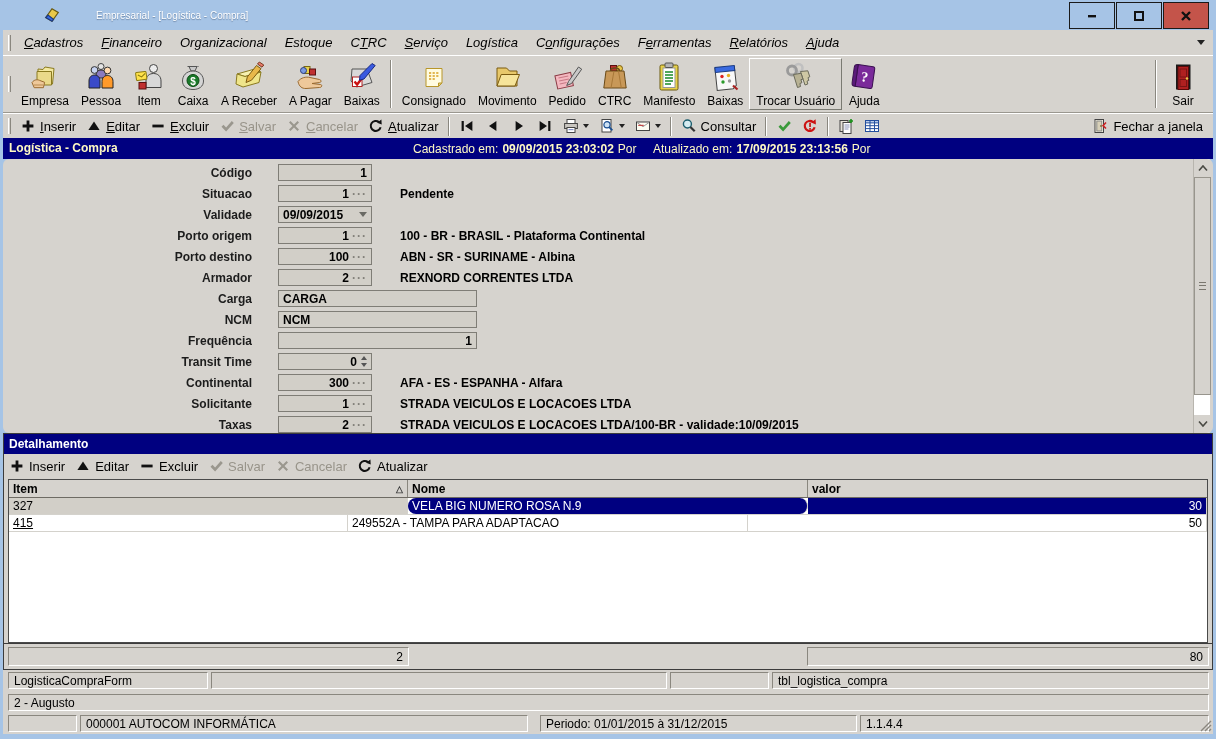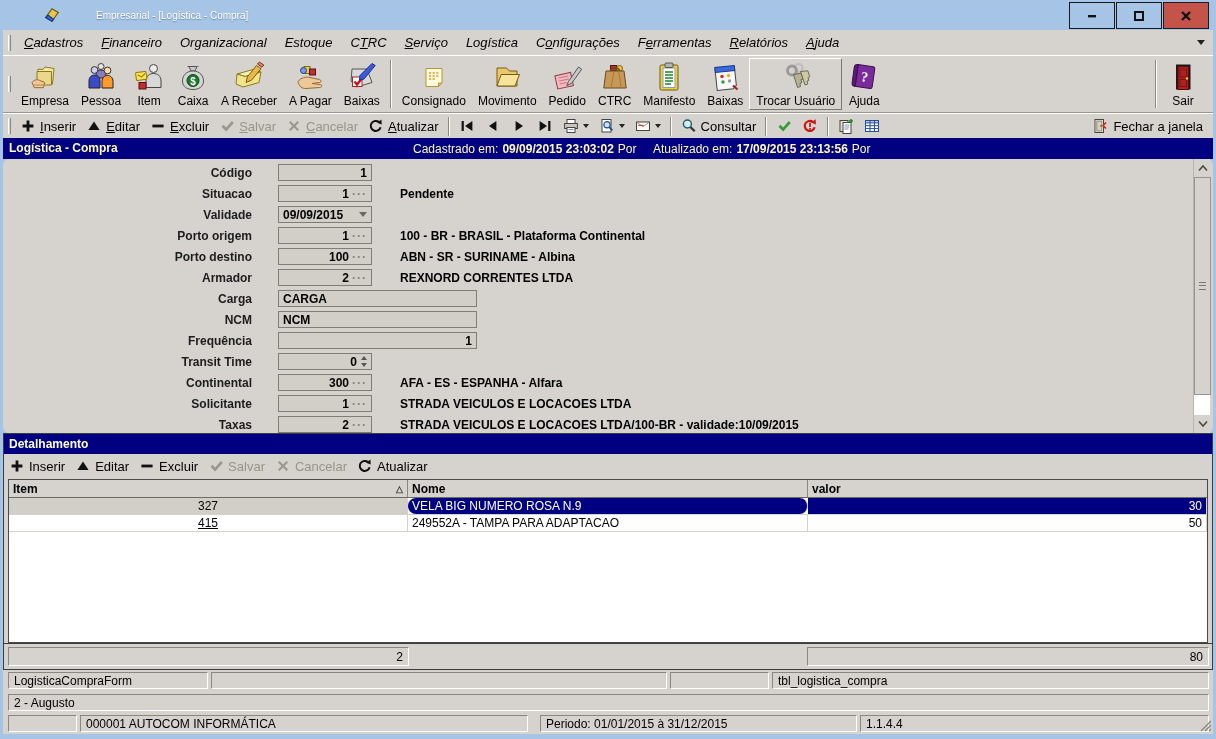--- a/index.html
+++ b/index.html
@@ -99,21 +99,21 @@
   .detail-caption{height:20px;background:var(--navy,#000080);color:#fff;font-weight:bold;
                   display:flex;align-items:center;padding-left:5px;}
   .detail-toolbar{height:24px;display:flex;align-items:center;font-size:13px;}
   .grid{position:absolute;left:4px;top:45px;right:4px;bottom:26px;background:#fff;border:1px solid #4a4a4a;}
   .grid-header{display:flex;height:18px;background:var(--chrome,#d6d3ce);border-bottom:1px solid #6e6b64;}
   .gh-cell{border-right:1px solid #8a877f;padding:1px 4px;font-weight:bold;display:flex;align-items:center;}
   .gh-cell .sort{margin-left:auto;font-size:9px;color:#3c3c3c;}
   .flex{flex:1;border-right:none;}
   .grid-row{display:flex;height:17px;border-bottom:1px solid #d4d2cc;}
   .gc{border-right:1px solid #d4d2cc;padding:1px 4px;overflow:hidden;white-space:nowrap;}
-  .c-item{text-align:center;}
+  .c-item{text-align:left;}
   .c-valor{text-align:right;}
   .grid-row.sel .c-nome,.grid-row.sel .c-valor{background:var(--selection,#000080);color:#fff;}
   .grid-row.sel .c-item{background:var(--field,#d2cfc8);}
   .grid-footer-band{position:absolute;left:0;right:0;bottom:0;height:26px;background:var(--chrome,#d6d3ce);
                     border-top:1px solid #3c3c3c;}
   .fbox{position:absolute;top:3px;height:19px;background:var(--chrome,#d6d3ce);border:1px solid;
         border-color:#8a877f #fff #fff #8a877f;display:flex;align-items:center;justify-content:flex-end;padding:0 5px;}
   .fbox.count{left:4px;width:401px;}
   .fbox.total{left:803px;right:3px;}
 
@@ -654,21 +654,21 @@
             <span>valor</span>
           </div>
         </div>
       <div id="grid-rows">
           <div class="grid-row sel">
             <div class="gc c-item" style="width: 399px;">327</div>
             <div class="gc c-nome" style="width: 400px; border-radius: 8px;">VELA BIG NUMERO ROSA N.9</div>
             <div class="gc c-valor flex">30</div>
           </div>
           <div class="grid-row">
-            <div class="gc c-item" style="width: 399px; text-decoration: underline;">415</div>
+            <div class="gc c-item" style="width: 339px; text-decoration: underline;">415</div>
             <div class="gc c-nome" style="width: 400px;">249552A - TAMPA PARA ADAPTACAO</div>
             <div class="gc c-valor flex">50</div>
           </div>
         </div>
     </div>
     <div class="grid-footer-band">
       <div class="fbox count">2</div>
       <div class="fbox total">80</div>
     </div>
   </div>

